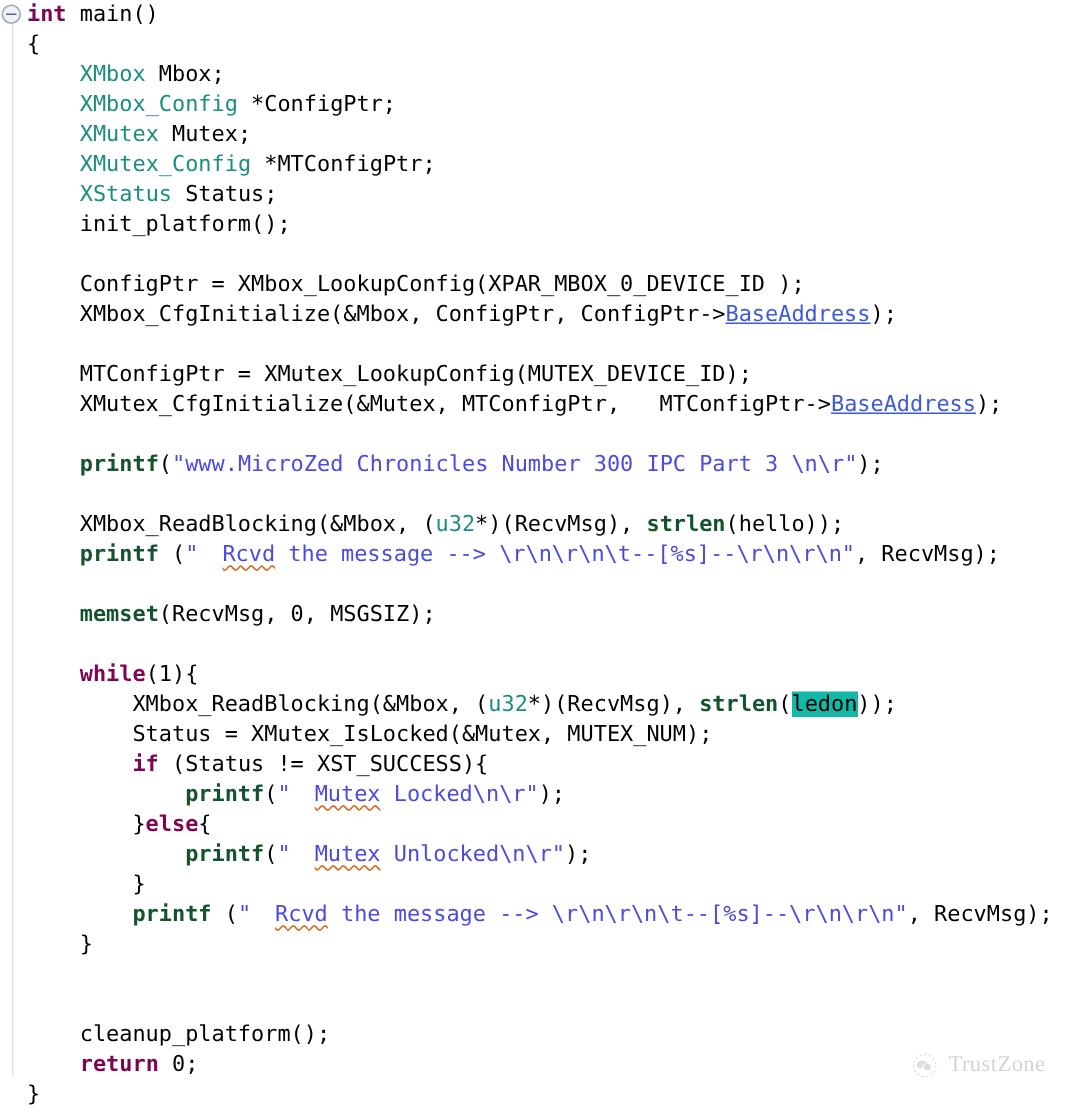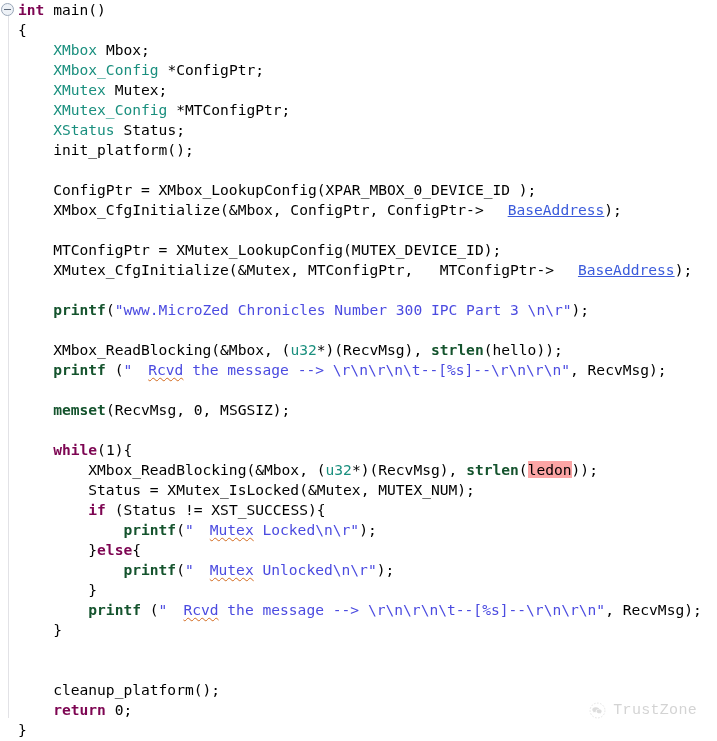--- a/index.html
+++ b/index.html
@@ -74,53 +74,53 @@
   .ln {
     height: 20px;
     white-space: pre;
   }
 
   
   .kw   { color: #7d0552; font-weight: bold; }   
   .typ  { color: #1a8f7e; text-align: center; }                      
   .fn   { color: #14532d; font-weight: bold; }   
   .str  { color: #4b4be0; }                      
-  .fld  { color: #3b5bdb; text-decoration: underline; margin-left: 24px; } 
+  .fld  { color: #3b5bdb; text-decoration: underline; } 
   .pl   { color: #000000; }
 
   
   .sq {
     text-decoration: underline;
     text-decoration-style: wavy;
     text-decoration-color: #d2691e;
     text-decoration-thickness: 1px;
     text-underline-offset: 2px;
     margin-left: 16px;
   }
   
-  .hl { background: #fca5a5; }
+  .hl { background: #14b8a6; }
 
   
   .watermark {
     position: absolute;
     right: 20px;
     bottom: 22px;
     display: flex;
     align-items: center;
     gap: 7px;
     opacity: 0.62;
     pointer-events: none;
   }
   .wm-icon {
     width: 17px;
     height: 17px;
     flex: 0 0 auto;
   }
   .wm-text {
-    font-family: Liberation Mono, monospace;
+    font-family: Liberation Serif, serif;
     font-size: 15px;
     color: #b9b9b9;
     letter-spacing: 0.3px;
   }
 </style>
 </head>
 <body>
 
 <div id="editor">
 

